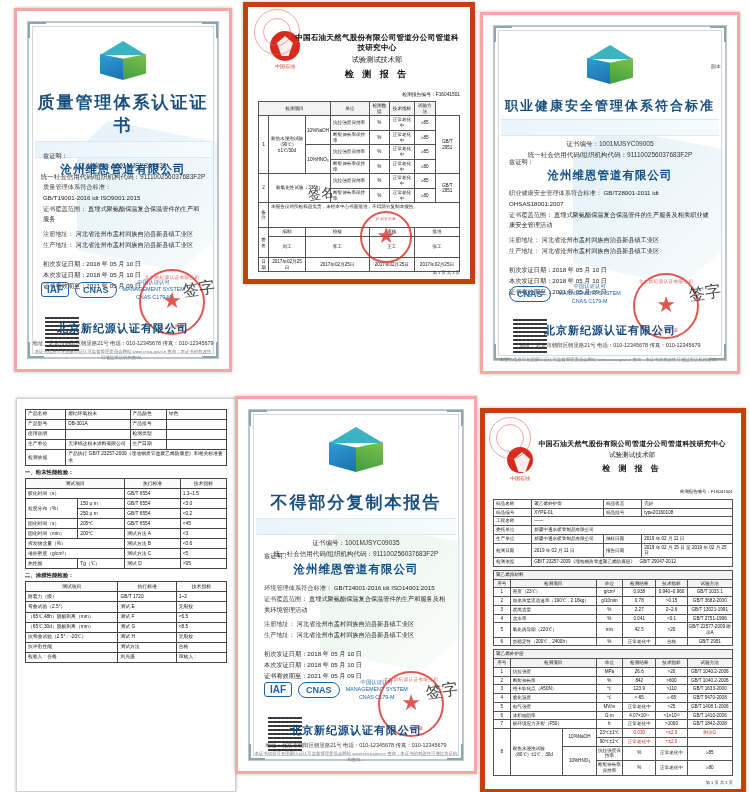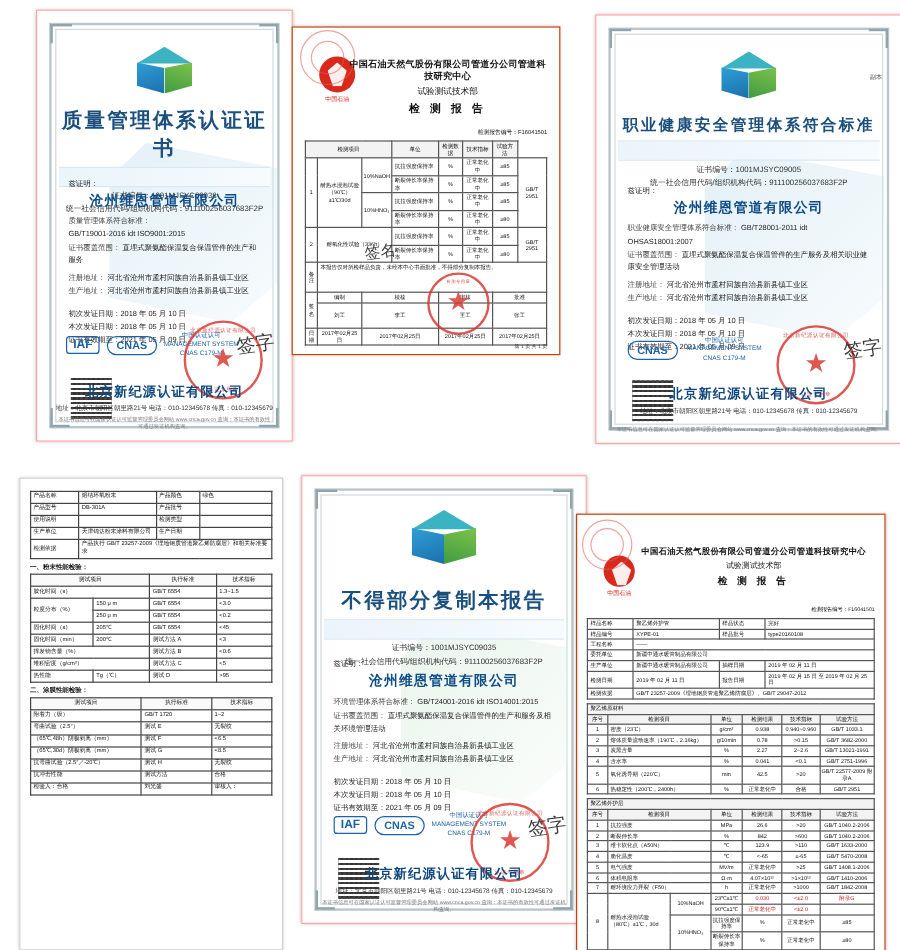--- a/index.html
+++ b/index.html
@@ -1,19 +1,19 @@
 <!DOCTYPE html>
 <html><head>
 <meta charset="utf-8">
 <style>
   html,body{margin:0;padding:0;background:#ffffff;}
   body{width:750px;height:792px;font-family:"Liberation Sans",sans-serif;position:relative;overflow:hidden;}
   .sheet{position:absolute;background:#fff;box-shadow:0 0 3px rgba(0,0,0,.28);}
   
-  .cert{border:1px solid #fca5a5;margin-left:16px;}
+  .cert{border:3px solid #fca5a5;}
   .cert-inner{position:absolute;left:10px;top:10px;right:10px;bottom:10px;border:2px solid #b9c6cc;}
   .cert-inner:before{content:"";position:absolute;left:3px;top:3px;right:3px;bottom:3px;border:1px solid #cfd9de;}
   .corner{position:absolute;width:14px;height:14px;border:2px solid #8fa4ad;}
   .corner.tl{left:-1px;top:-1px;border-right:none;border-bottom:none;}
   .corner.tr{right:-1px;top:-1px;border-left:none;border-bottom:none;}
   .corner.bl{left:-1px;bottom:-1px;border-right:none;border-top:none;}
   .corner.br{right:-1px;bottom:-1px;border-left:none;border-top:none;}
   .hexlogo{position:relative;width:46px;height:50px;margin:0 auto;}
   .hexlogo i{position:absolute;display:block;}
   .hex-a{width:0;height:0;border-left:23px solid transparent;border-right:23px solid transparent;border-bottom:14px solid #3bb3c3;top:4px;left:0;}
@@ -37,21 +37,21 @@
   .stamp-txt.b{top:auto;bottom:4px;}
   .qr{position:absolute;width:34px;height:34px;background:
      repeating-linear-gradient(0deg,#111 0 2px,#fff 2px 4px),
      repeating-linear-gradient(90deg,#111 0 2px,rgba(255,255,255,0) 2px 4px);
      background-blend-mode:screen;opacity:.85;}
   .issuer{text-align:center;font-size:11px;color:#11497f;font-weight:bold;letter-spacing:1px;}
   .addr{text-align:center;font-size:5.4px;color:#333;margin-top:3px;line-height:1.5;}
   .footnote{font-size:4.4px;color:#777;text-align:center;line-height:1.4;}
   .sign{position:absolute;font-family:"Liberation Serif",serif;color:#1a1a1a;font-size:16px;transform:rotate(-8deg);opacity:.85;}
   
-  .rep{border:1px solid #c2410c;margin-top:20px;}
+  .rep{border:5px solid #c2410c;}
   .rep-hd{text-align:center;}
   .rep-co{font-size:7.6px;font-weight:bold;color:#111;letter-spacing:.2px;}
   .rep-sub{font-size:7.2px;color:#111;margin-top:2px;}
   .rep-t{font-size:9px;font-weight:bold;color:#111;letter-spacing:3px;margin-top:3px;}
   .petro{position:absolute;left:14px;top:24px;width:46px;text-align:center;}
   .petro-c{width:30px;height:30px;border-radius:50%;background:#d9291c;margin:0 auto;position:relative;}
   .petro-c:after{content:"";position:absolute;left:7px;top:5px;width:16px;height:20px;background:#fff;clip-path:polygon(50% 0,100% 35%,72% 100%,28% 100%,0 35%);opacity:.92;}
   .petro-l{font-size:5px;color:#d9291c;margin-top:2px;}
   table.g{border-collapse:collapse;width:100%;font-size:4.6px;color:#111;}
   table.g th,table.g td{border:.5px solid #555;padding:1px 1px;text-align:center;line-height:1.25;}

